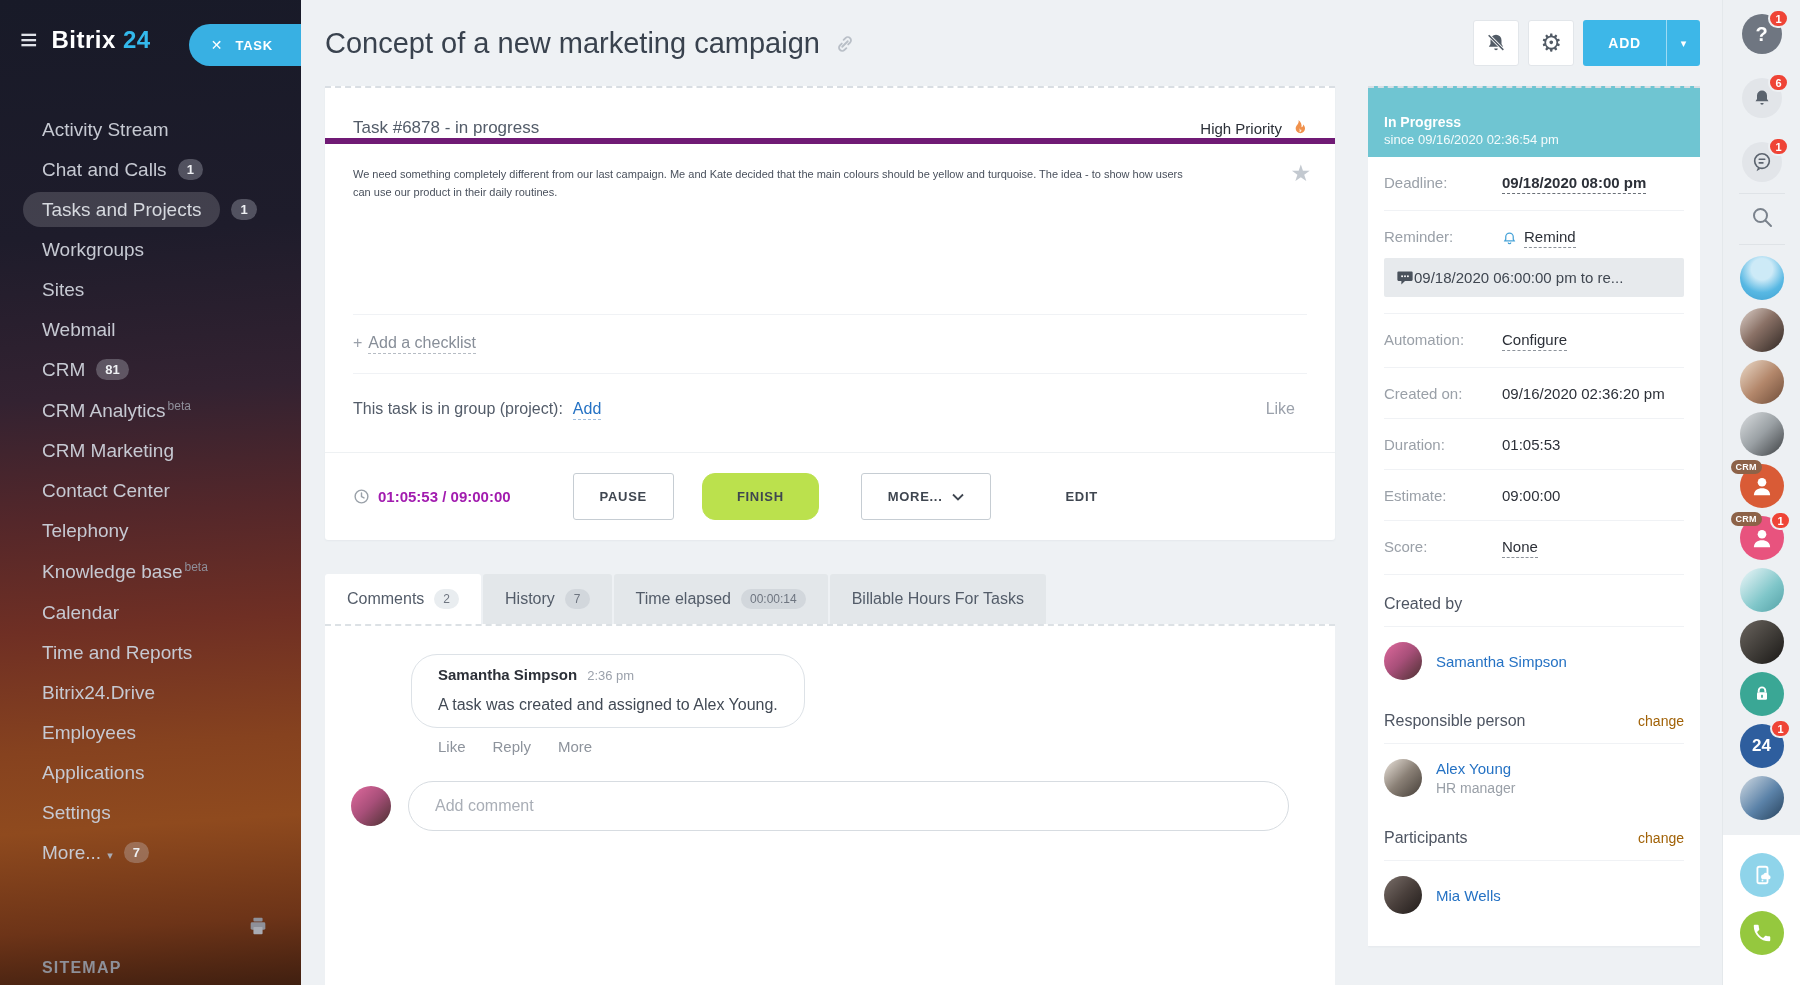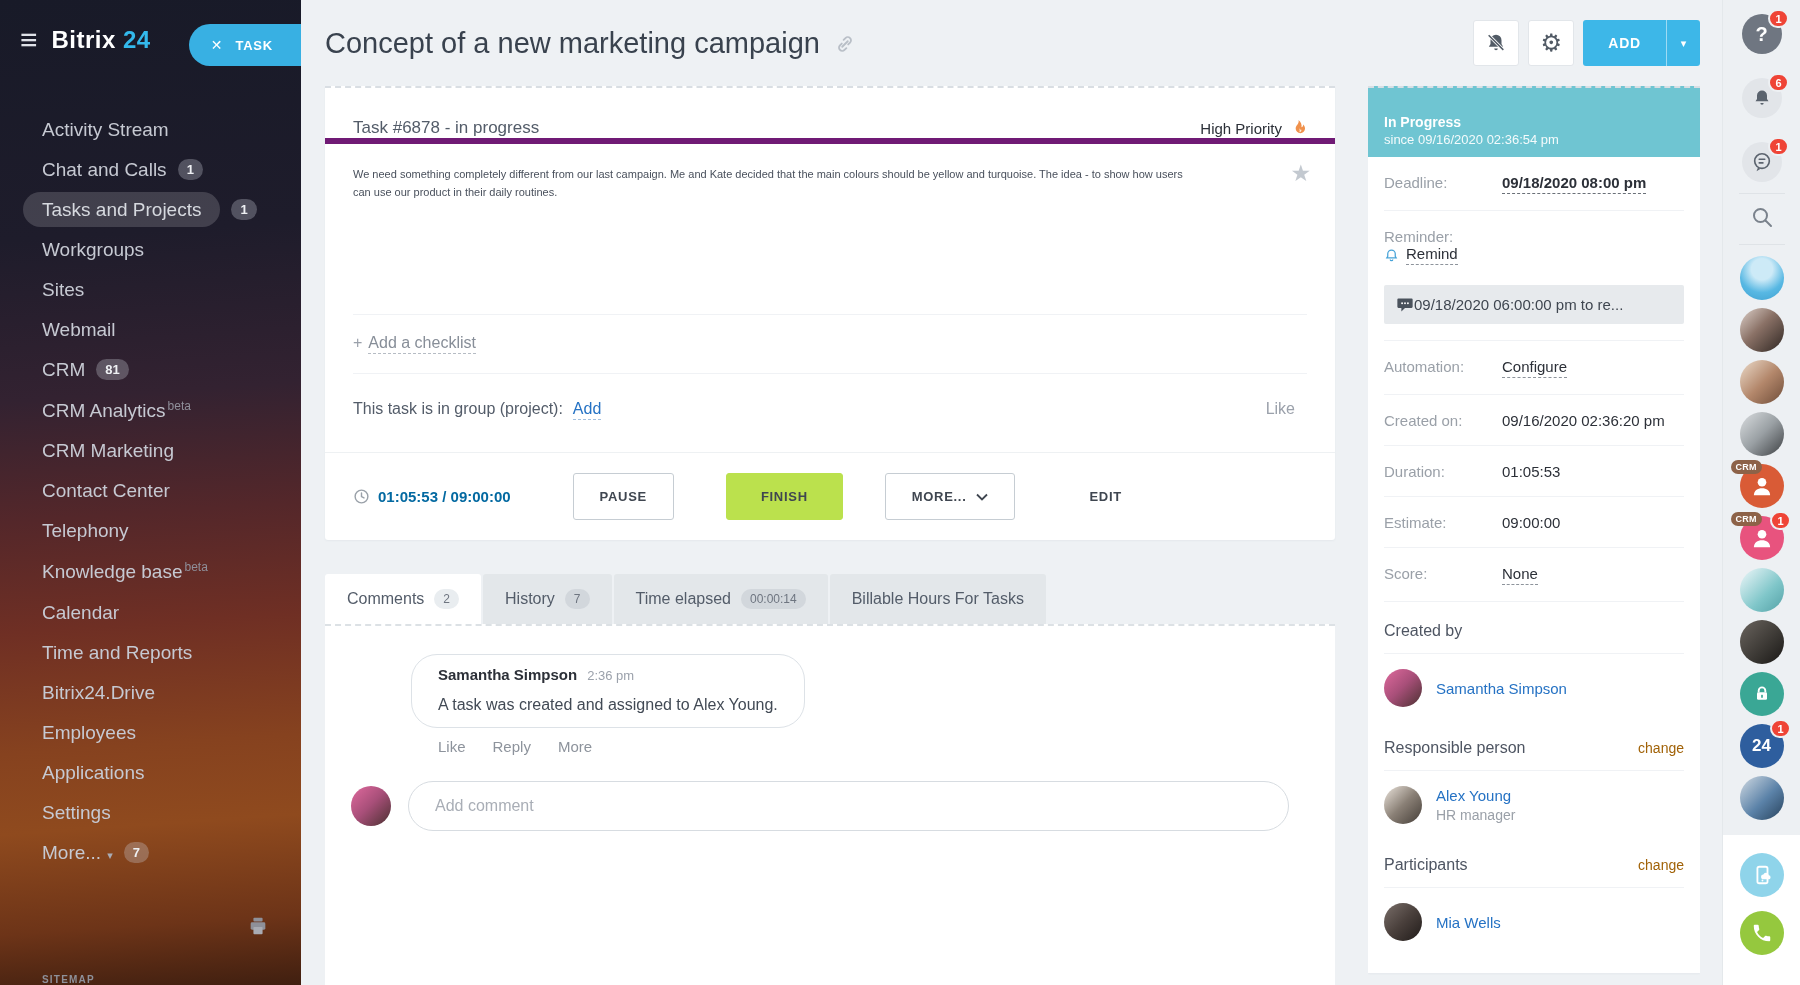--- a/index.html
+++ b/index.html
@@ -17,21 +17,21 @@
     font-size:13px; letter-spacing:.8px; border-radius:23px 0 0 23px; padding:13px 28px 13px 22px; cursor:pointer; }
   .task-pill .x { font-weight:normal; margin-right:12px; font-size:14px; }
   .menu { margin-top:56px; }
   .m-item { position:relative; color:#c6c9d2; font-size:19px; padding:9px 10px 9px 42px; cursor:pointer; white-space:nowrap; }
   .m-pill { background:rgba(255,255,255,.16); border-radius:21px; padding:7px 19px; margin-left:-19px; color:#d6d9df; }
   .s-badge { display:inline-block; background:rgba(205,210,218,.30); color:#eef0f3; font-size:13px; font-weight:bold;
     border-radius:11px; padding:3px 9px; margin-left:11px; vertical-align:2px; }
   sup.beta { font-size:12px; color:#8f8f9a; margin-left:2px; }
   .m-caret { font-size:11px; color:#a9acb5; margin-left:6px; }
   .printer { position:absolute; right:32px; bottom:44px; cursor:pointer; }
-  .sitemap { position:absolute; left:42px; bottom:0; font-size:10px; font-weight:bold; letter-spacing:1.2px; color:#8e9099; cursor:pointer; }
+  .sitemap { position:absolute; left:42px; bottom:8px; font-size:16px; font-weight:bold; letter-spacing:1.2px; color:#8e9099; cursor:pointer; }
 
   
   .main { flex:1; min-width:0; display:flex; flex-direction:column; padding-left:24px; }
   .page-header { height:86px; display:flex; align-items:center; padding-right:22px; }
   .page-title { font-size:29px; font-weight:300; color:#39424e; }
   .link-icon { margin-left:14px; margin-top:6px; cursor:pointer; }
   .header-actions { margin-left:auto; display:flex; align-items:center; gap:9px; }
   .icon-btn { width:46px; height:46px; background:#fff; border:1px solid #e2e6ea; border-radius:3px;
     display:flex; align-items:center; justify-content:center; color:#525b66; cursor:pointer; }
   .gear-glyph { font-size:24px; line-height:1; }
@@ -51,24 +51,24 @@
   .star { position:absolute; top:16px; right:24px; color:#c3c9d0; font-size:23px; cursor:pointer; }
   .desc { font-size:11px; color:#49505c; line-height:1.6; max-width:840px; min-height:148px; }
   .hr { border-top:1px solid #f0f2f5; }
   .checklist-row { padding:19px 0 21px; font-size:16px; color:#878e98; }
   .checklist-row .plus { margin-right:6px; color:#9aa0aa; }
   .dash-gray { border-bottom:1px dashed #b6bcc4; padding-bottom:2px; cursor:pointer; }
   .group-row { display:flex; align-items:baseline; padding:26px 0 32px; font-size:16px; color:#535c69; }
   .add-link { color:#2572c4; border-bottom:1px dashed #a3c0de; padding-bottom:1px; margin-left:10px; cursor:pointer; }
   .like-link { margin-left:auto; color:#9ba1ab; padding-right:12px; cursor:pointer; }
   .card-foot { display:flex; align-items:center; border-top:1px solid #eef1f3; padding:20px 28px; }
-  .timer { display:flex; align-items:center; gap:8px; color:#0369a1; font-size:15px; font-weight:bold; }
+  .timer { display:flex; align-items:center; gap:8px; color:#a21caf; font-size:15px; font-weight:bold; }
   .btn { font-family:inherit; font-weight:bold; font-size:13px; letter-spacing:.7px; border-radius:3px; padding:15px 26px; color:#3f4650; cursor:pointer; background:#fff; border:1px solid #c6cdd3; }
   .btn-pause { margin-left:62px; }
-  .btn-finish { background:#bbe14d; border-color:#bbe14d; margin-left:52px; padding:15px 34px; }
+  .btn-finish { background:#bbe14d; border-color:#bbe14d; margin-left:28px; padding:15px 34px;border-radius:13px; }
   .btn-more { margin-left:42px; display:inline-flex; align-items:center; gap:10px; }
   .btn-edit { border:none; background:none; margin-left:48px; }
 
   
   .tabs { display:flex; margin-top:34px; }
   .tab { background:#e3e7ea; border-radius:3px 3px 0 0; margin-right:2px; padding:15px 22px; font-size:16px; color:#535c69;
     display:flex; align-items:center; gap:10px; cursor:pointer; }
   .tab.active { background:#fff; }
   .tab-badge { background:#d2d7dc; border-radius:11px; padding:3px 9px; font-size:12px; color:#6e7580; }
   .tab.active .tab-badge { background:#e9edf0; }
@@ -92,21 +92,21 @@
   .status-banner { background:#6fc5d2; border-top:2px dashed #d9dee3; padding:26px 16px 10px; color:#fff; }
   .status-title { font-weight:bold; font-size:14px; }
   .status-since { font-size:13px; color:rgba(255,255,255,.92); margin-top:2px; }
   .details-card { background:#fff; padding:0 16px 20px; box-shadow:0 1px 2px rgba(60,70,90,.05); }
   .d-row { display:flex; padding:17px 0 16px; border-bottom:1px solid #f0f2f5; font-size:15px; }
   .d-label { width:118px; min-width:118px; color:#9aa0a8; }
   .d-value { color:#2c3038; }
   .b-dash { font-weight:bold; border-bottom:1px dashed #6a7078; padding-bottom:2px; cursor:pointer; }
   .d-dash { border-bottom:1px dashed #8d939b; padding-bottom:2px; cursor:pointer; }
   .remind-wrap { display:flex; align-items:center; gap:7px; }
-  .no-border { border-bottom:none; padding-bottom:20px;flex-direction:column; }
+  .no-border { border-bottom:none; padding-bottom:10px; }
   .reminder-box { background:#e7eaed; border-radius:2px; padding:11px 12px; margin-bottom:16px; display:flex; align-items:center; 
     font-size:15px; color:#3f4650; white-space:nowrap; overflow:hidden; cursor:pointer; }
   .sec-head { display:flex; align-items:baseline; padding:20px 0 13px; font-size:16px; color:#4e5562; border-bottom:1px solid #f0f2f5; }
   .change-link { margin-left:auto; color:#a16207; font-size:14px; cursor:pointer; }
   .person-row { display:flex; align-items:center; gap:14px; padding:15px 0 12px; }
   .av38 { width:38px; height:38px; }
   .p-name { color:#2572c4; font-size:15px; cursor:pointer; }
   .p-role { color:#9aa0a8; font-size:14px; margin-top:3px; }
 
   

